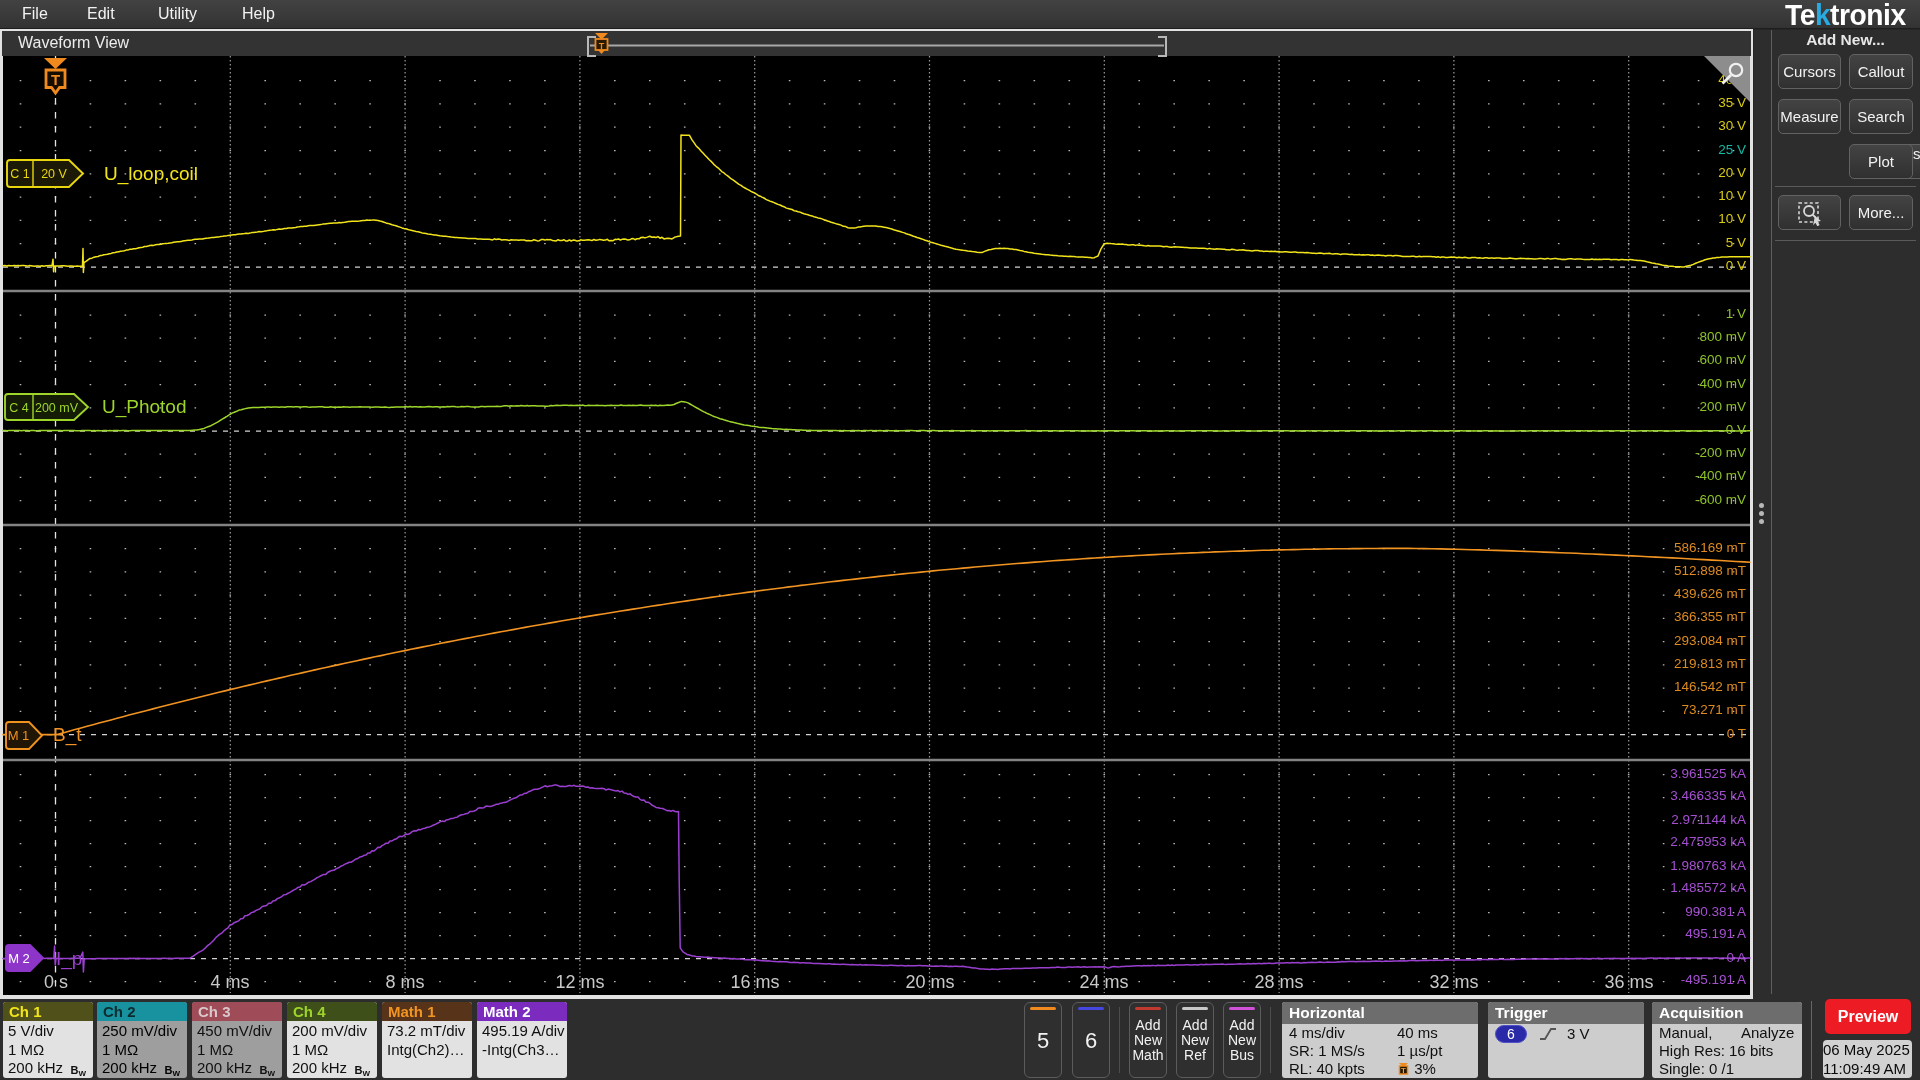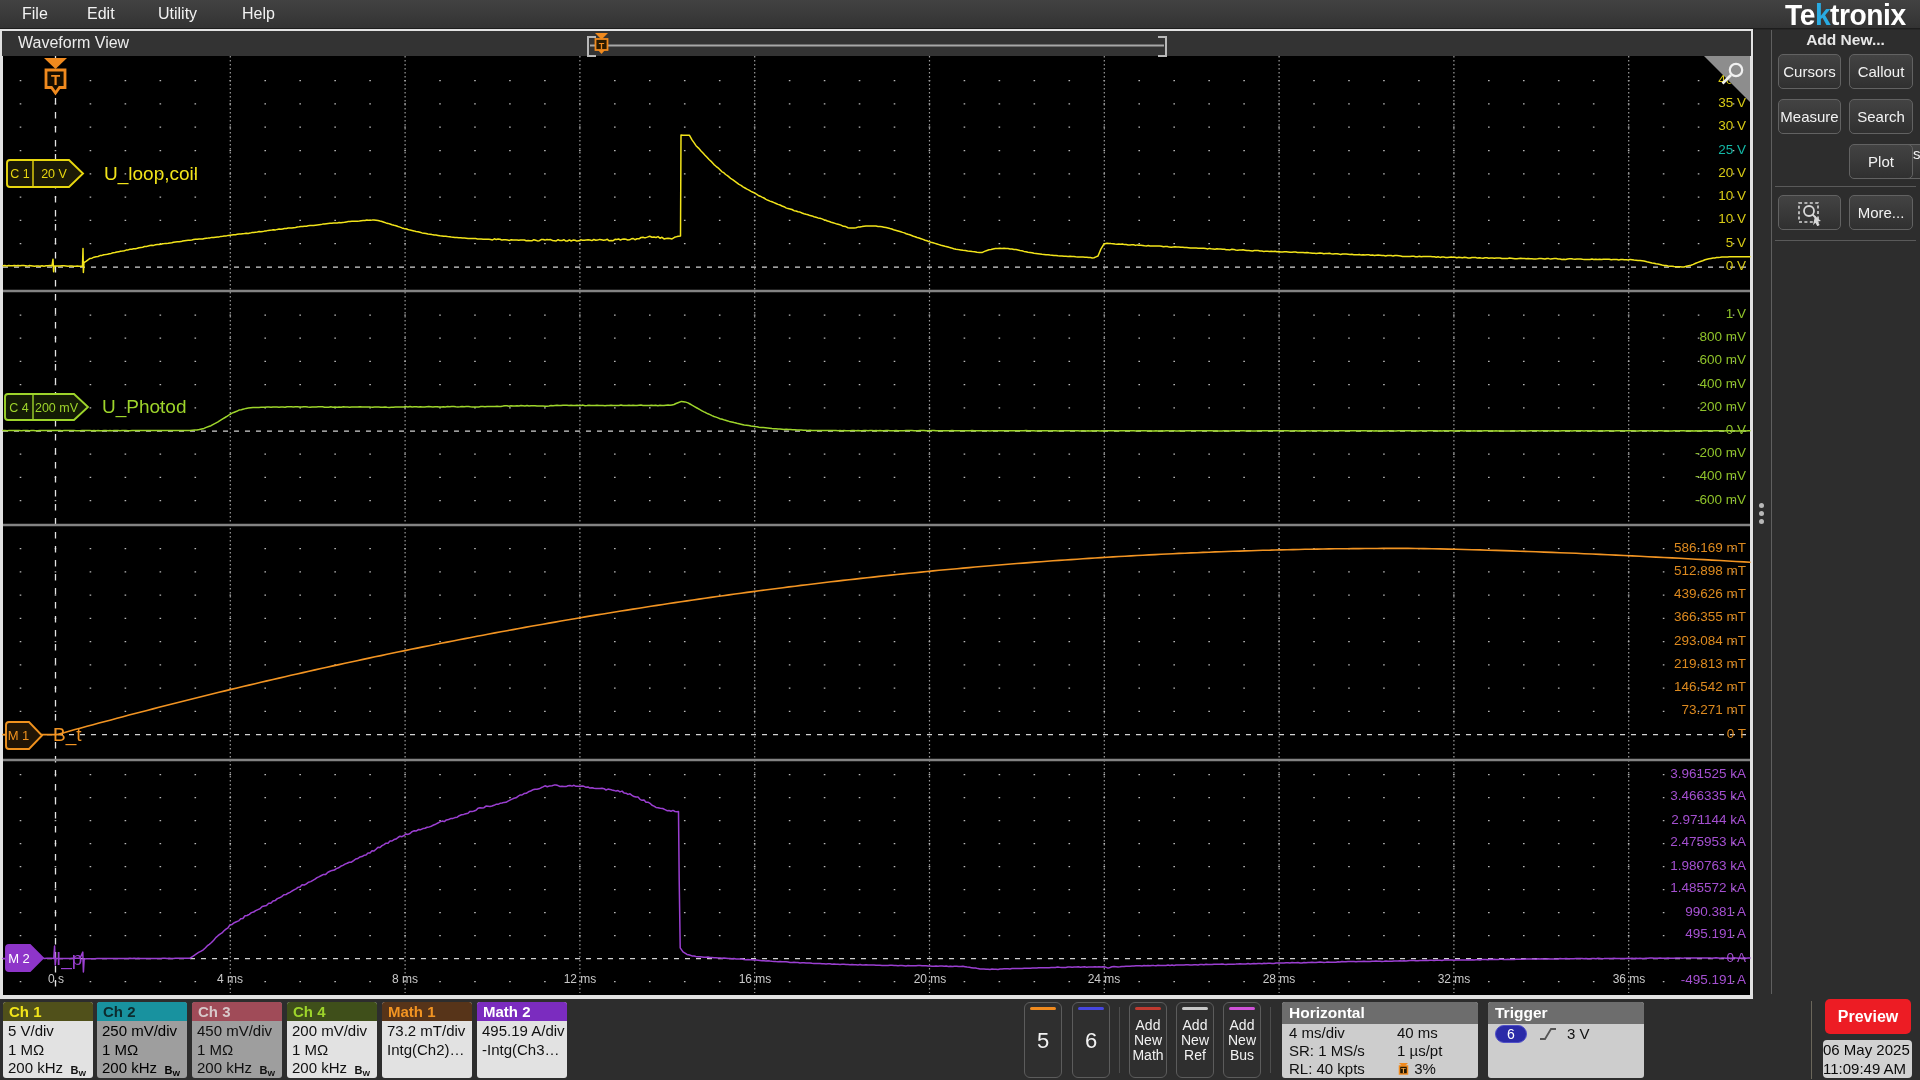--- a/index.html
+++ b/index.html
@@ -11,21 +11,21 @@
 #winborder { position:absolute; left:0; top:29px; width:1753px; height:970px;
   background:#e2e2e2; z-index:0; }
 #titlebar { position:absolute; left:2px; top:31px; width:1749px; height:25px;
   background:#333333; z-index:1; }
 #titlebar .t { position:absolute; left:16px; top:3px; color:#ececec; font-size:16px; }
 #plotbg { position:absolute; left:3px; top:56px; width:1747px;
   height:939px; background:#000; z-index:0; }
 .sl { position:absolute; width:166px; right:174px; text-align:right; font-size:13.5px; z-index:2; }
 .slwrap { position:absolute; left:0; top:0; width:1920px; height:1080px; z-index:2; pointer-events:none; }
 .tl { position:absolute; top:972px; transform:translateX(-50%); color:#c9c9c9;
-  font-size:12px; z-index:2; }
+  font-size:18px; z-index:2; }
 .tn { position:absolute; font-size:19px; z-index:2; }
 #rightpanel { position:absolute; left:1754px; top:30px; width:166px; height:967px;
   background:#2d2d2d; z-index:4; }
 #rightpanel2 { position:absolute; left:1771px; top:30px; width:149px; height:967px;
   background:#2d2d2d; border-left:1px solid #5f5f5f; z-index:4; }
 #topright { position:absolute; left:1753px; top:0; width:167px; height:30px; background:#262626; z-index:5; }
 .tek { position:absolute; left:1785px; top:-2px; width:160px; color:#fff; font-size:30px;
   font-weight:bold; z-index:6; letter-spacing:-0.5px; transform:scaleX(0.94); transform-origin:0 0; }
 .addnew { position:absolute; left:1771px; top:31px; width:149px; text-align:center;
   color:#e8e8e8; font-size:15.5px; font-weight:bold; z-index:6; }
@@ -342,17 +342,25 @@
         </div>
       </div>
       <div class="panel" style="left:1488px;width:156px">
         <div class="phead">Trigger</div>
         <div class="pbody">
           <div class="prow" style="margin-top:1px"><span class="tsix">6</span><span style="margin-left:12px"><svg width="18" height="16" viewBox="0 0 18 16" style="vertical-align:-3px">
                 <path d="M1,13 h5 l6,-10 h5" fill="none" stroke="#555" stroke-width="1.8"></path>
               </svg></span><span style="margin-left:10px">3 V</span></div>
         </div>
       </div>
+      <div class="panel" style="left:1652px;width:150px">
+        <div class="phead">Acquisition</div>
+        <div class="pbody">
+          <div class="prow"><span>Manual,</span><span style="position:absolute;left:82px">Analyze</span></div>
+          <div class="prow"><span>High Res: 16 bits</span></div>
+          <div class="prow"><span>Single: 0 /1</span></div>
+        </div>
+      </div>
       <div class="vsep2" style="left:1811px"></div>
       <div class="preview">Preview</div>
       <div class="dtbox">06 May 2025<br>11:09:49 AM</div>
     </div>
 <div id="botbar2"></div>
 </div>
 </body></html>

